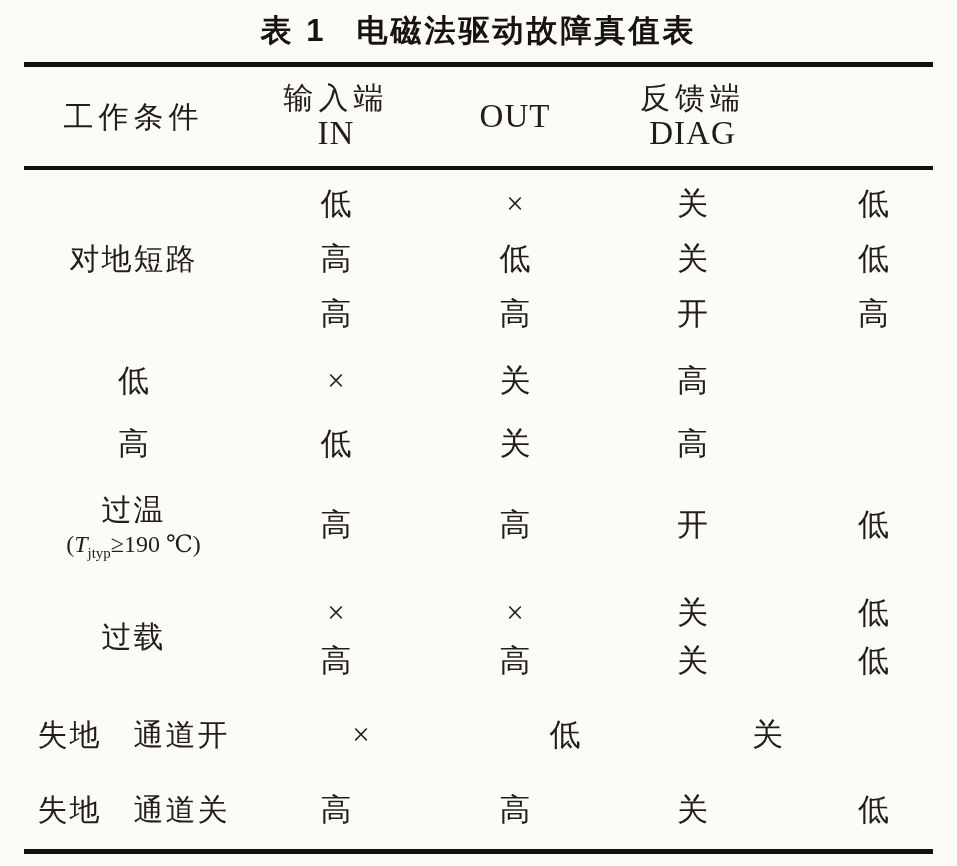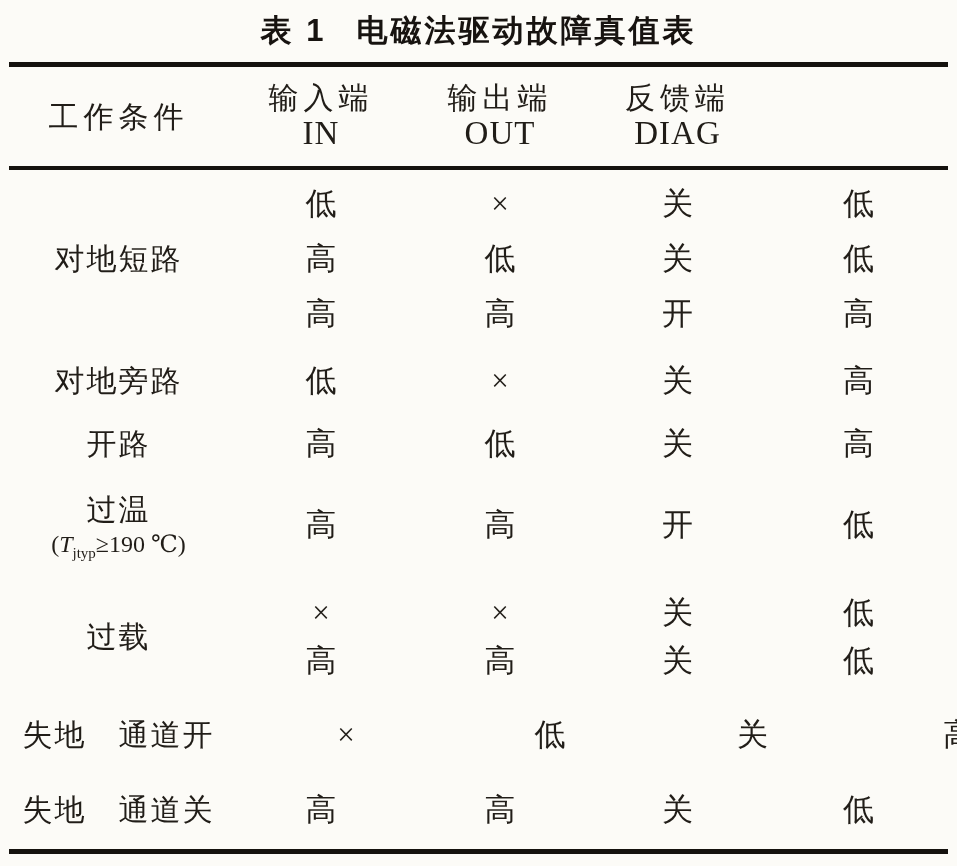--- a/index.html
+++ b/index.html
@@ -2,21 +2,21 @@
 <html><head>
 <meta charset="utf-8">
 <style>
   html,body{margin:0;padding:0;background:#e9e7e3;}
   .page{
     width:957px;height:866px;
     background:#fcfbf7;
     color:#211d18;
     font-family:"Liberation Serif","DejaVu Serif",serif;
     box-sizing:border-box;
-    padding:0 5px;
+    padding:0 20px;
     overflow:hidden;
     position:relative;
   }
   .title{
     height:62px;
     display:flex;align-items:center;justify-content:center;
     font-family:"Liberation Sans","DejaVu Sans",sans-serif;
     font-weight:700;font-size:31px;letter-spacing:3px;color:#171310;
   }
   .title .title-gap{display:inline-block;width:30px;}
@@ -71,21 +71,20 @@
 
   <div class="grid header">
     <div class="hcell">
       <span class="zh">工作条件</span>
     </div>
     <div class="hcell">
       <span class="zh">输入端</span>
       <span class="en">IN</span>
     </div>
     <div class="hcell">
-      <span class="zh">输出端</span>
       <span class="en">OUT</span>
     </div>
     <div class="hcell">
       <span class="zh">反馈端</span>
       <span class="en">DIAG</span>
     </div>
   </div>
 
   <div class="rule"></div>
 
@@ -99,29 +98,27 @@
     <div class="cell">低</div>
     <div class="cell">关</div>
     <div class="cell">低</div>
     <div class="cell">高</div>
     <div class="cell">高</div>
     <div class="cell">开</div>
     <div class="cell">高</div>
   </div>
 
   <div class="grid group g2">
-    <div class="cond">对地旁路</div>
     <div class="cell">低</div>
     <div class="cell">×</div>
     <div class="cell">关</div>
     <div class="cell">高</div>
   </div>
 
   <div class="grid group g3">
-    <div class="cond">开路</div>
     <div class="cell">高</div>
     <div class="cell">低</div>
     <div class="cell">关</div>
     <div class="cell">高</div>
   </div>
 
   <div class="grid group g4">
     <div class="cond">
       <span>过温</span>
       <span class="formula"><span>(</span><i>T</i><sub>jtyp</sub><span>≥190 ℃)</span></span>

